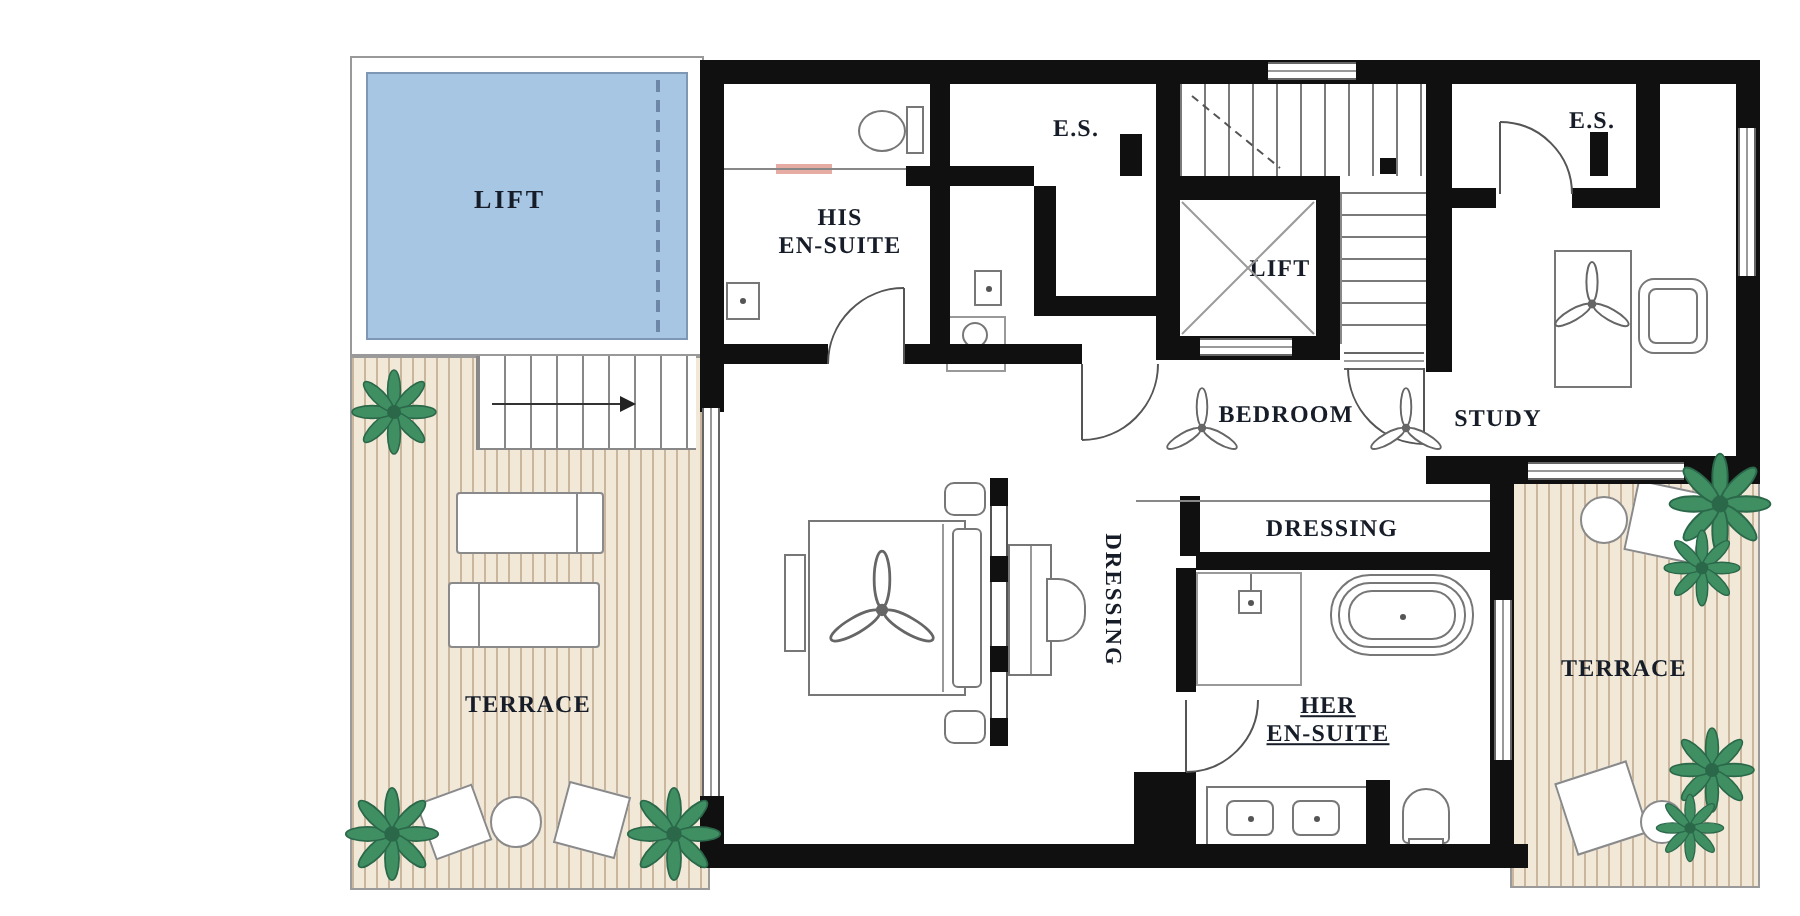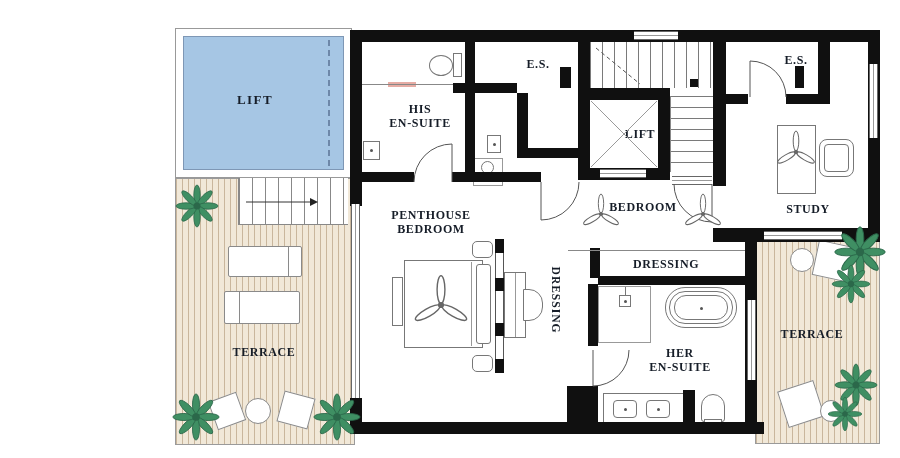--- a/index.html
+++ b/index.html
@@ -169,28 +169,24 @@
   <div class="label" style="left:264px;top:352px;">TERRACE</div>
   <div class="label" style="left:812px;top:334px;">TERRACE</div>
   <div class="label" style="left:420px;top:116px;">
     <span class="ln">HIS</span>
     <span class="ln">EN-SUITE</span>
   </div>
   <div class="label small" style="left:538px;top:64px;">E.S.</div>
   <div class="label small" style="left:796px;top:60px;">E.S.</div>
   <div class="label" style="left:640px;top:134px;text-align:right;">LIFT</div>
   <div class="label" style="left:643px;top:207px;">BEDROOM</div>
-  <div class="label" style="left:808px;top:209px;">STUDY</div>
-  <div class="label" style="left:431px;top:222px;">
-    <span class="ln">PENTHOUSE</span>
-    <span class="ln">BEDROOM</span>
-  </div>
+  <div class="label" style="left:749px;top:209px;">STUDY</div>
   <div class="vlabel" style="left:556px;top:300px;">DRESSING</div>
   <div class="label small" style="left:666px;top:264px;">DRESSING</div>
-  <div class="label" style="left:680px;top:360px;">
+  <div class="label" style="left:664px;top:360px;text-decoration:underline;">
     <span class="ln">HER</span>
     <span class="ln">EN-SUITE</span>
   </div>
 
   <svg class="overlay" width="900" height="458" viewBox="0 0 900 458">
     <defs>
       <g id="fan" stroke="#666" stroke-width="1" fill="#fff">
         <ellipse cx="0" cy="-11" rx="2.8" ry="10"></ellipse>
         <ellipse cx="0" cy="-11" rx="2.8" ry="10" transform="rotate(120)"></ellipse>
         <ellipse cx="0" cy="-11" rx="2.8" ry="10" transform="rotate(240)"></ellipse>

